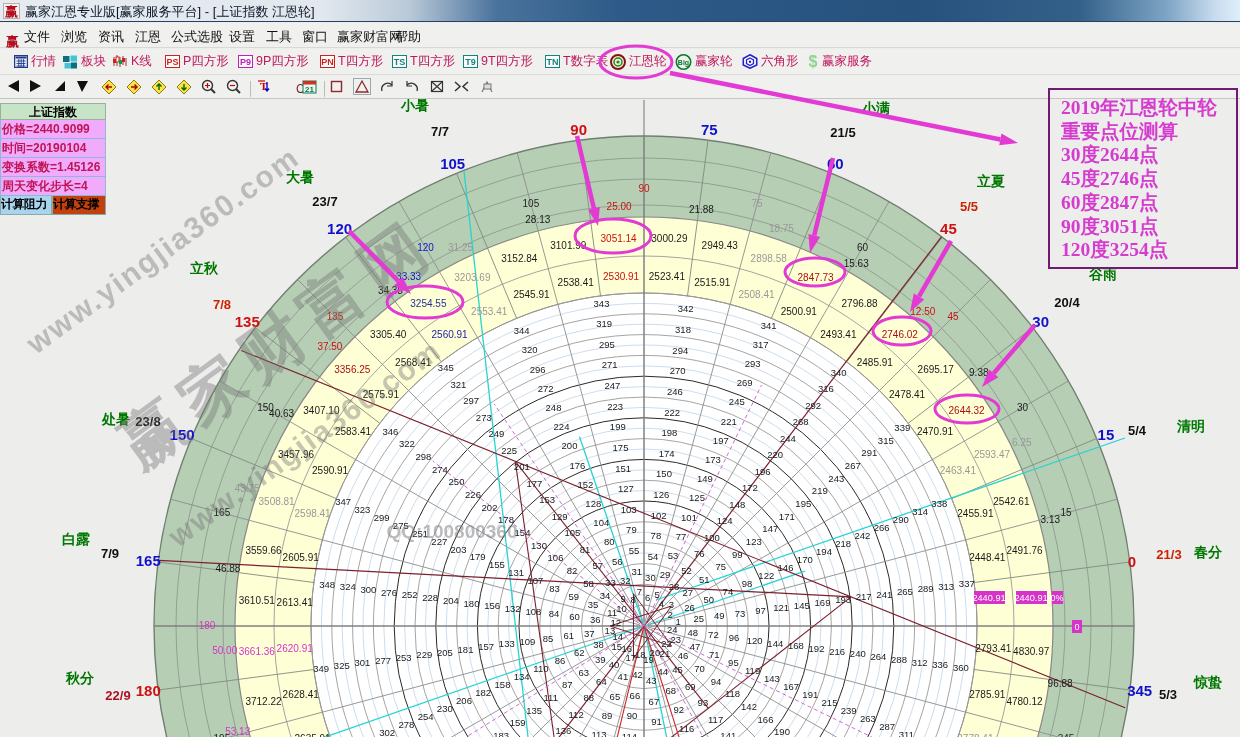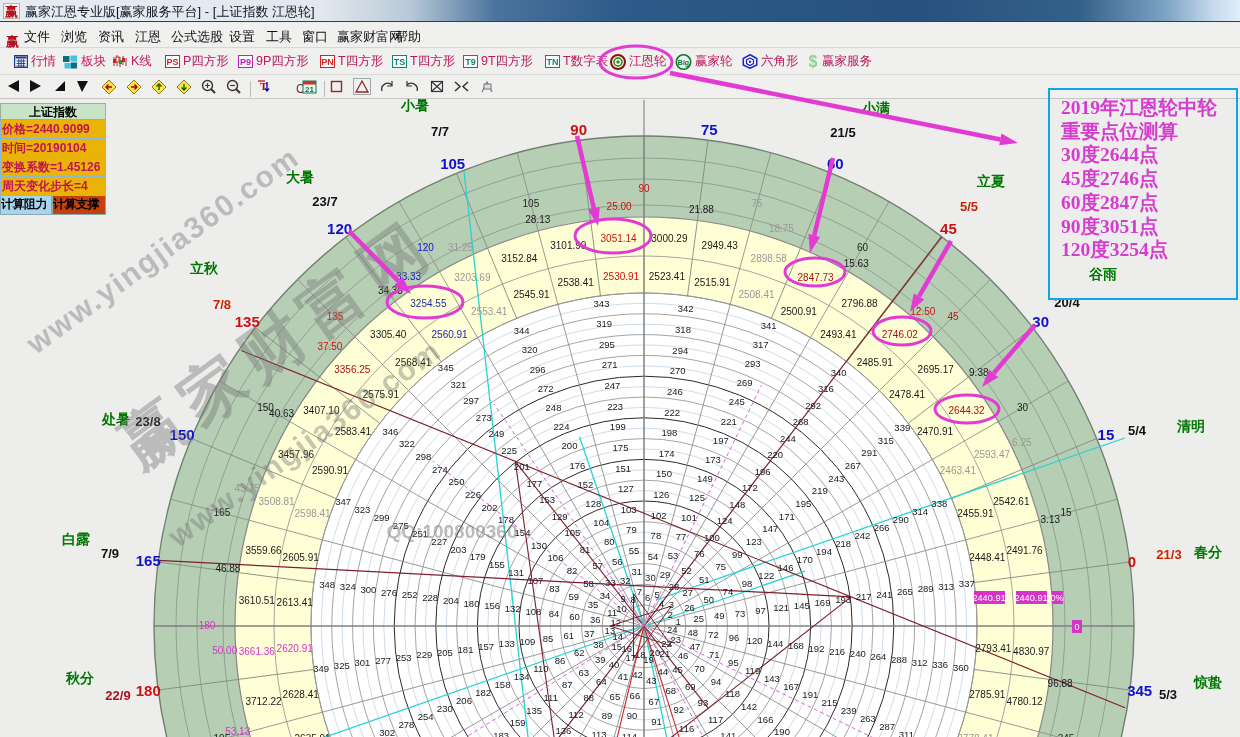--- a/index.html
+++ b/index.html
@@ -14,24 +14,24 @@
 #tb1{position:absolute;left:0;top:49px;width:1240px;height:26px;background:#f0f0ef;border-bottom:1px solid #dcdcd8}
 .ti{position:absolute;top:4px;font-size:12.5px;color:#be185d;white-space:nowrap;display:flex;align-items:center}
 .ti .tl{margin-left:3px}
 #tb2{position:absolute;left:0;top:76px;width:1240px;height:23px;background:#f0f0ef;border-bottom:1px solid #c6c6c2}
 .i3{position:absolute;top:3px}
 .sep{display:inline-block;width:1px;height:16px;background:#bbb;vertical-align:middle}
 .tbbtn{outline:1px solid #9aa;display:inline-block}
 #chart{position:absolute;left:0;top:99px;width:1240px;height:638px}
 #panel{position:absolute;left:0;top:103px;width:106px;font-weight:bold;font-size:12px;z-index:30}
 #panel .hd{height:17px;background:#c7e4c7;border:1px solid #9ab09a;color:#000;text-align:center;line-height:16px}
-#panel .rw{height:19px;background:#eab308;border:1px solid #8fb8d8;border-top:none;color:#c01555;line-height:18px;padding-left:1px;white-space:nowrap;overflow:hidden}
+#panel .rw{height:19px;background:#f0abfc;border:1px solid #8fb8d8;border-top:none;color:#c01555;line-height:18px;padding-left:1px;white-space:nowrap;overflow:hidden}
 #panel .bt{height:19px;display:flex}
 #panel .bt div{line-height:17px;text-align:left;color:#000;border:1px solid #8aa;border-top:none;white-space:nowrap;overflow:hidden;letter-spacing:-0.5px}
-#redbox{position:absolute;left:1048px;top:88px;width:190px;height:212px;border:2px solid #0ea5e9;z-index:25;
+#redbox{position:absolute;left:1048px;top:88px;width:190px;height:181px;border:2px solid #701a75;z-index:25;
  font-family:"Liberation Serif",serif;font-weight:bold;color:#d63bd0;font-size:19.5px;line-height:23.7px;padding:6px 0 0 11px}
 svg{display:block}
 #wheel{position:absolute;left:0;top:99px;z-index:1}
 #over{position:absolute;left:0;top:0;z-index:40;pointer-events:none}
 </style></head>
 <body>
 <div id="chart"></div>
 <svg id="wheel" width="1240" height="638" viewBox="0 99 1240 638">
 <rect x="0" y="99" width="1240" height="638" fill="#ededec"></rect>
 <circle cx="644.0" cy="626.0" r="490" fill="#b6ceb4" stroke="#6f7f6f" stroke-width="1.4"></circle>

